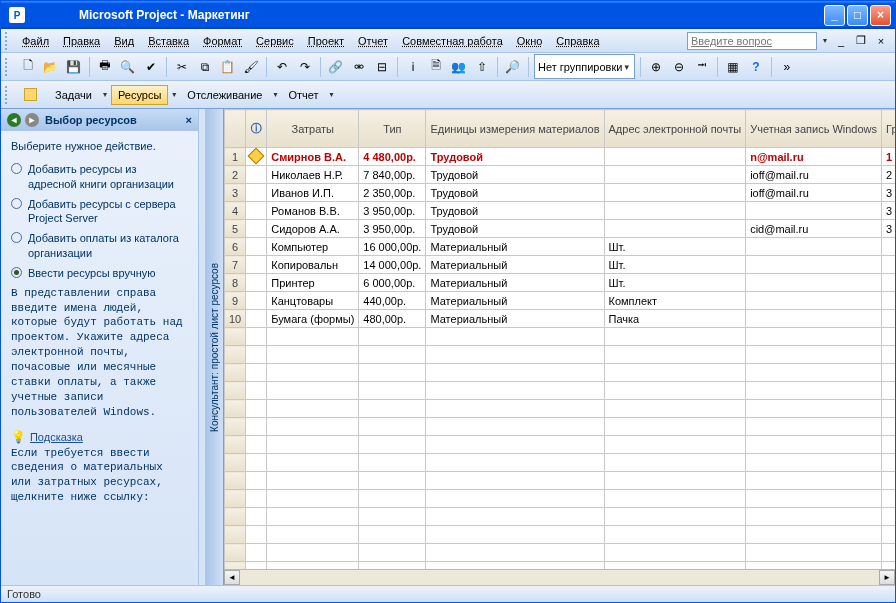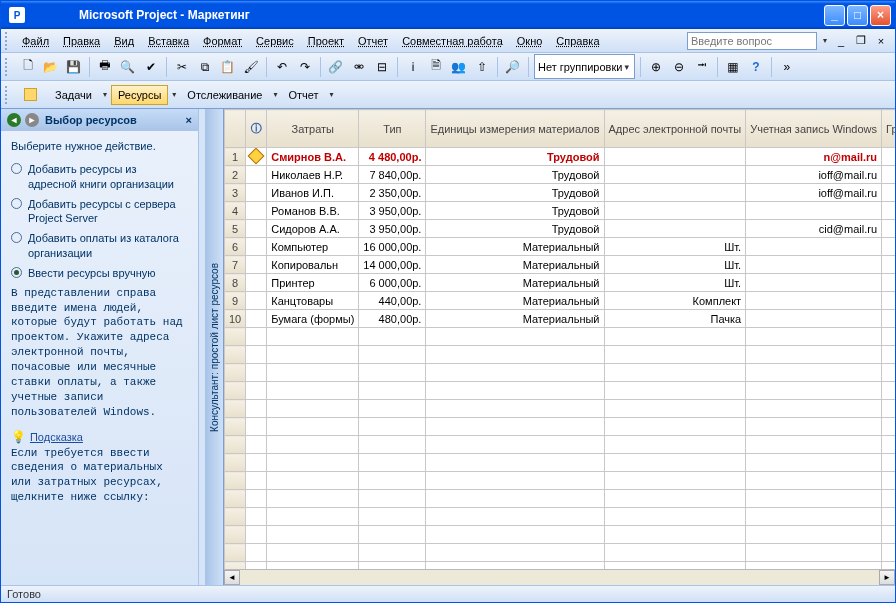--- a/index.html
+++ b/index.html
@@ -8,21 +8,21 @@
 .titlebar { height: 28px; background: linear-gradient(to bottom, #3b8cff 0%, #0054e3 10%, #0054e3 90%, #003db5 100%); display: flex; align-items: center; color: #fff; padding: 0 4px; }
 .titlebar .app-icon { width: 16px; height: 16px; background: #fff; margin: 0 4px; border-radius: 2px; display:flex; align-items:center; justify-content:center; color:#0054e3; font-size:10px; font-weight:bold; }
 .titlebar .title { flex: 1; font-size: 12px; font-weight: bold; padding-left: 2px; margin-left: 48px; }
 .titlebar .win-btn { width: 21px; height: 21px; margin-left: 2px; border: 1px solid #fff; border-radius: 3px; display: flex; align-items: center; justify-content: center; font-family: Arial; font-weight: bold; font-size: 12px; cursor: pointer; }
 .win-min, .win-max { background: linear-gradient(to bottom, #7eb6ff, #3b8cff); color:#fff; }
 .win-close { background: linear-gradient(to bottom, #ff9e8a, #e3522f); color:#fff; }
 .menubar { height: 24px; background: linear-gradient(to bottom, #eef3fb, #cfe0f7); display: flex; align-items: center; border-bottom: 1px solid #a9c4e8; padding-left: 4px; }
 .menu-grip { width: 6px; height: 18px; border-left: 2px dotted #8aa8d3; margin-right: 4px; }
 .menubar .menu-item { padding: 3px 7px; cursor: pointer; text-decoration: underline; text-decoration-style: dotted; }
 .menubar .right-group { margin-left: auto; display: flex; align-items: center; gap: 4px; padding-right: 6px; }
-.help-input { width: 130px; height: 18px; border: 1px solid #7a9fcf; font-size: 11px; padding: 0 3px; color: #777; }
+.help-input { width: 130px; height: 18px; border: 1px solid #7a9fcf; font-size: 11px; padding: 0 3px; color: #777; text-decoration: underline; }
 .small-icon { width: 16px; height: 16px; display: inline-flex; align-items: center; justify-content: center; border: 1px solid transparent; cursor: pointer; }
 .toolbar { height: 28px; background: linear-gradient(to bottom, #eef3fb, #cfe0f7); display: flex; align-items: center; border-bottom: 1px solid #a9c4e8; padding: 0 4px; gap: 3px; }
 .toolbar .btn { width: 20px; height: 20px; border: 1px solid transparent; display:flex; align-items:center; justify-content:center; cursor:pointer; font-size:12px; }
 .toolbar .sep { width: 1px; height: 20px; background: #a9c4e8; margin: 0 2px; }
 .grouping-box { height: 25px; border: 1px solid #7a9fcf; background:#fff; font-size:11px; padding: 1px 3px; min-width: 100px; display:flex; align-items:center; }
 .chev { font-size: 9px; color:#333; padding: 0 2px; }
 .viewbar { height: 28px; background: linear-gradient(to bottom, #eef3fb, #cfe0f7); display: flex; align-items: center; border-bottom: 1px solid #7a9fcf; padding: 0 4px; gap: 2px; }
 .view-btn { display:flex; align-items:center; gap:4px; padding: 3px 6px; border: 1px solid transparent; cursor:pointer; }
 .view-btn.active { background: linear-gradient(to bottom, #fff2c8, #ffd76b); border: 1px solid #c9a52f; }
 .view-icon { width: 13px; height: 13px; background:#d4e3f7; border:1px solid #7a9fcf; }
@@ -47,21 +47,21 @@
 .grid-wrap { flex:1; display:flex; flex-direction:column; min-width:0; }
 .grid { flex:1; overflow:auto; background:#fff; }
 table { border-collapse: collapse; width: 100%; }
 th, td { border: 1px solid #c8c8c8; font-size: 11px; height: 18px; padding: 0 4px; white-space: nowrap; overflow: hidden; text-overflow: clip; }
 th { background: linear-gradient(to bottom, #f5f0e5, #e8e0cc); color:#444; font-weight:normal; text-align:center; position:sticky; top:0; height: 38px; vertical-align: middle; }
 th.rownum-h { width: 26px; }
 th.ind-h { width: 24px; }
 td.rownum { background: linear-gradient(to bottom, #f5f0e5, #e8e0cc); text-align:center; color:#444; width:26px; }
 td.ind { text-align:center; width:24px; }
 .red { color: #c00000; font-weight: bold; }
-.r-align { text-align: right; }
+.r-align { text-align: left; }
 .diamond { display:inline-block; width:12px; height:12px; transform:rotate(45deg); background:#ffd040; border:1px solid #b07000; }
 .scroll-h { height: 16px; background:#e8e8e8; border-top:1px solid #b8b8b8; display:flex; }
 .scroll-h .sbtn { width:16px; height:15px; background:linear-gradient(#f5f5f5,#ddd); border:1px solid #aaa; display:flex; align-items:center; justify-content:center; font-size:8px; }
 .scroll-h .track { flex:1; background:#ece9d8; }
 .statusbar { height: 17px; background: linear-gradient(to bottom, #eef3fb, #cfe0f7); border-top: 1px solid #a9c4e8; display:flex; align-items:center; padding: 0 6px; font-size:11px; color:#333; }
 .menu-drop { font-size:8px; padding:0 2px; color:#333; cursor:pointer; }
 </style>
 </head>
 <body>
 

